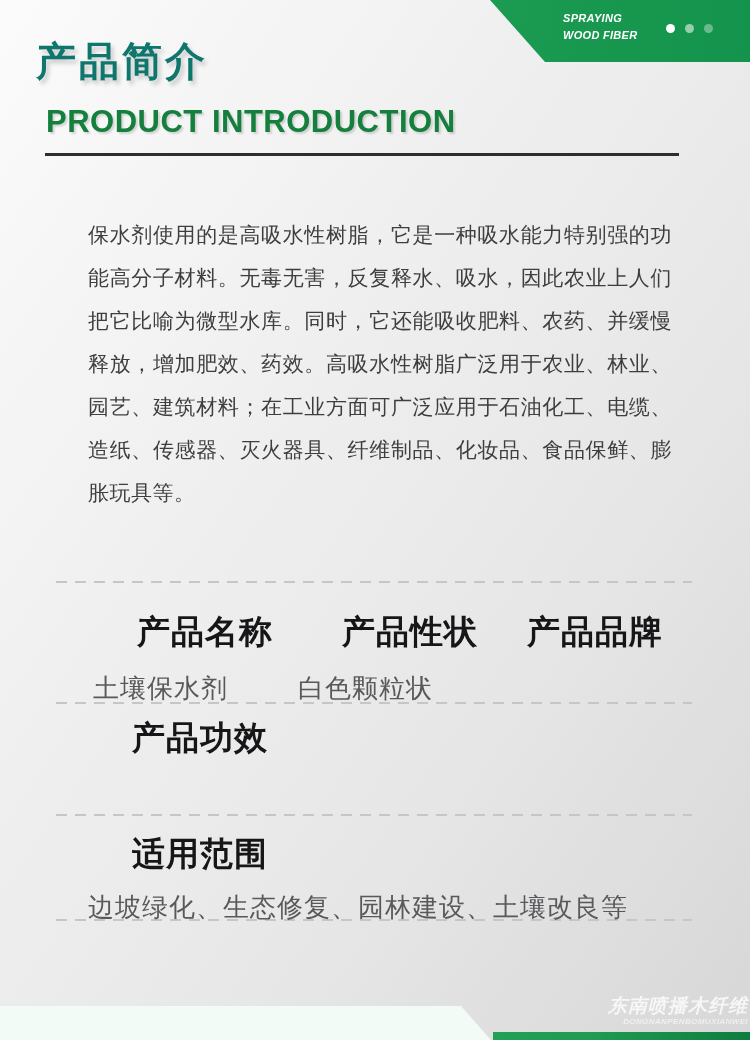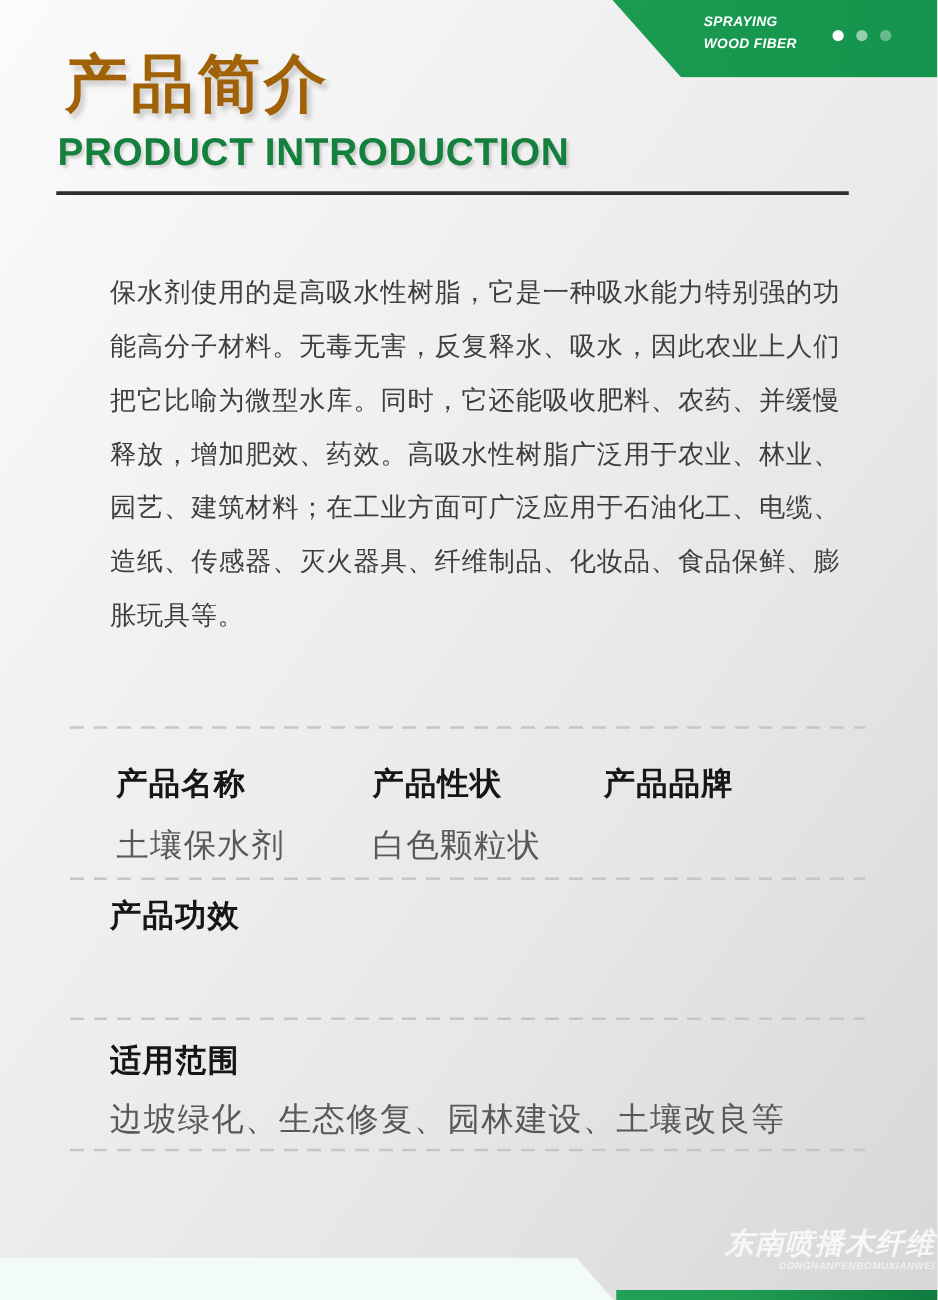--- a/index.html
+++ b/index.html
@@ -27,22 +27,22 @@
     color:#fff;font-style:italic;font-weight:800;
     font-size:11px;line-height:17px;letter-spacing:.3px;
   }
   .banner-dots{position:absolute;left:666px;top:24px;display:flex;gap:10px;}
   .banner-dots span{width:9px;height:9px;border-radius:50%;background:#fff;display:block;}
   .banner-dots span:nth-child(2){opacity:.55;}
   .banner-dots span:nth-child(3){opacity:.36;}
 
   
   .title{
-    position:absolute;left:52px;top:34px;
-    font-size:50px;font-weight:900;color:#a16207;letter-spacing:3px;
+    position:absolute;left:36px;top:34px;
+    font-size:40px;font-weight:900;color:#0f766e;letter-spacing:3px;
     text-shadow:3px 4px 4px rgba(0,0,0,.18);
   }
   .subtitle{
     position:absolute;left:46px;top:104px;
     font-size:31px;font-weight:800;color:#15803d;letter-spacing:.5px;
     text-shadow:2px 2px 2px rgba(0,0,0,.15);
   }
   .title-rule{
     position:absolute;left:45px;top:153px;width:634px;height:3px;background:#2e2e2e;
   }
@@ -58,41 +58,42 @@
   .dashed{
     position:absolute;left:56px;width:636px;height:2px;
     background:repeating-linear-gradient(90deg,#c6c6c6 0 11px,transparent 11px 19px);
   }
   .dash-1{top:581px;} .dash-2{top:702px;} .dash-3{top:814px;} .dash-4{top:919px;}
 
   
   .spec{position:absolute;top:610px;}
   .spec-1{left:93px;} .spec-2{left:298px;} .spec-3{left:483px;}
   .spec .label, .sec .label{
-    font-size:25px;font-weight:800;color:#161618;letter-spacing:1px;
+    font-size:33px;font-weight:800;color:#161618;letter-spacing:1px;margin-left:44px;
   }
   .spec .value{
     margin-top:16px;font-size:26px;color:#59595c;letter-spacing:1px;
   }
 
   
   .sec{position:absolute;left:88px;}
   .sec-1{top:716px;} .sec-2{top:832px;}
   .sec .value{
     margin-top:13px;font-size:26px;color:#59595c;letter-spacing:1px;
   }
 
   
   .watermark{
     position:absolute;right:2px;top:983px;text-align:right;
     font-style:italic;line-height:1;
   }
   .watermark .cn{
-    font-size:23px;font-weight:900;letter-spacing:1px;
+    font-size:19px;font-weight:900;letter-spacing:1px;
     color:rgba(250,252,250,.85);
+    margin-top:13px;
   }
   .watermark .en{
     margin-top:3px;font-size:8px;font-weight:700;letter-spacing:.4px;
     color:rgba(250,252,250,.65);
   }
 
   
   .bottom-band{
     position:absolute;left:0;top:1006px;width:500px;height:34px;
     background:var(--pale-green);

